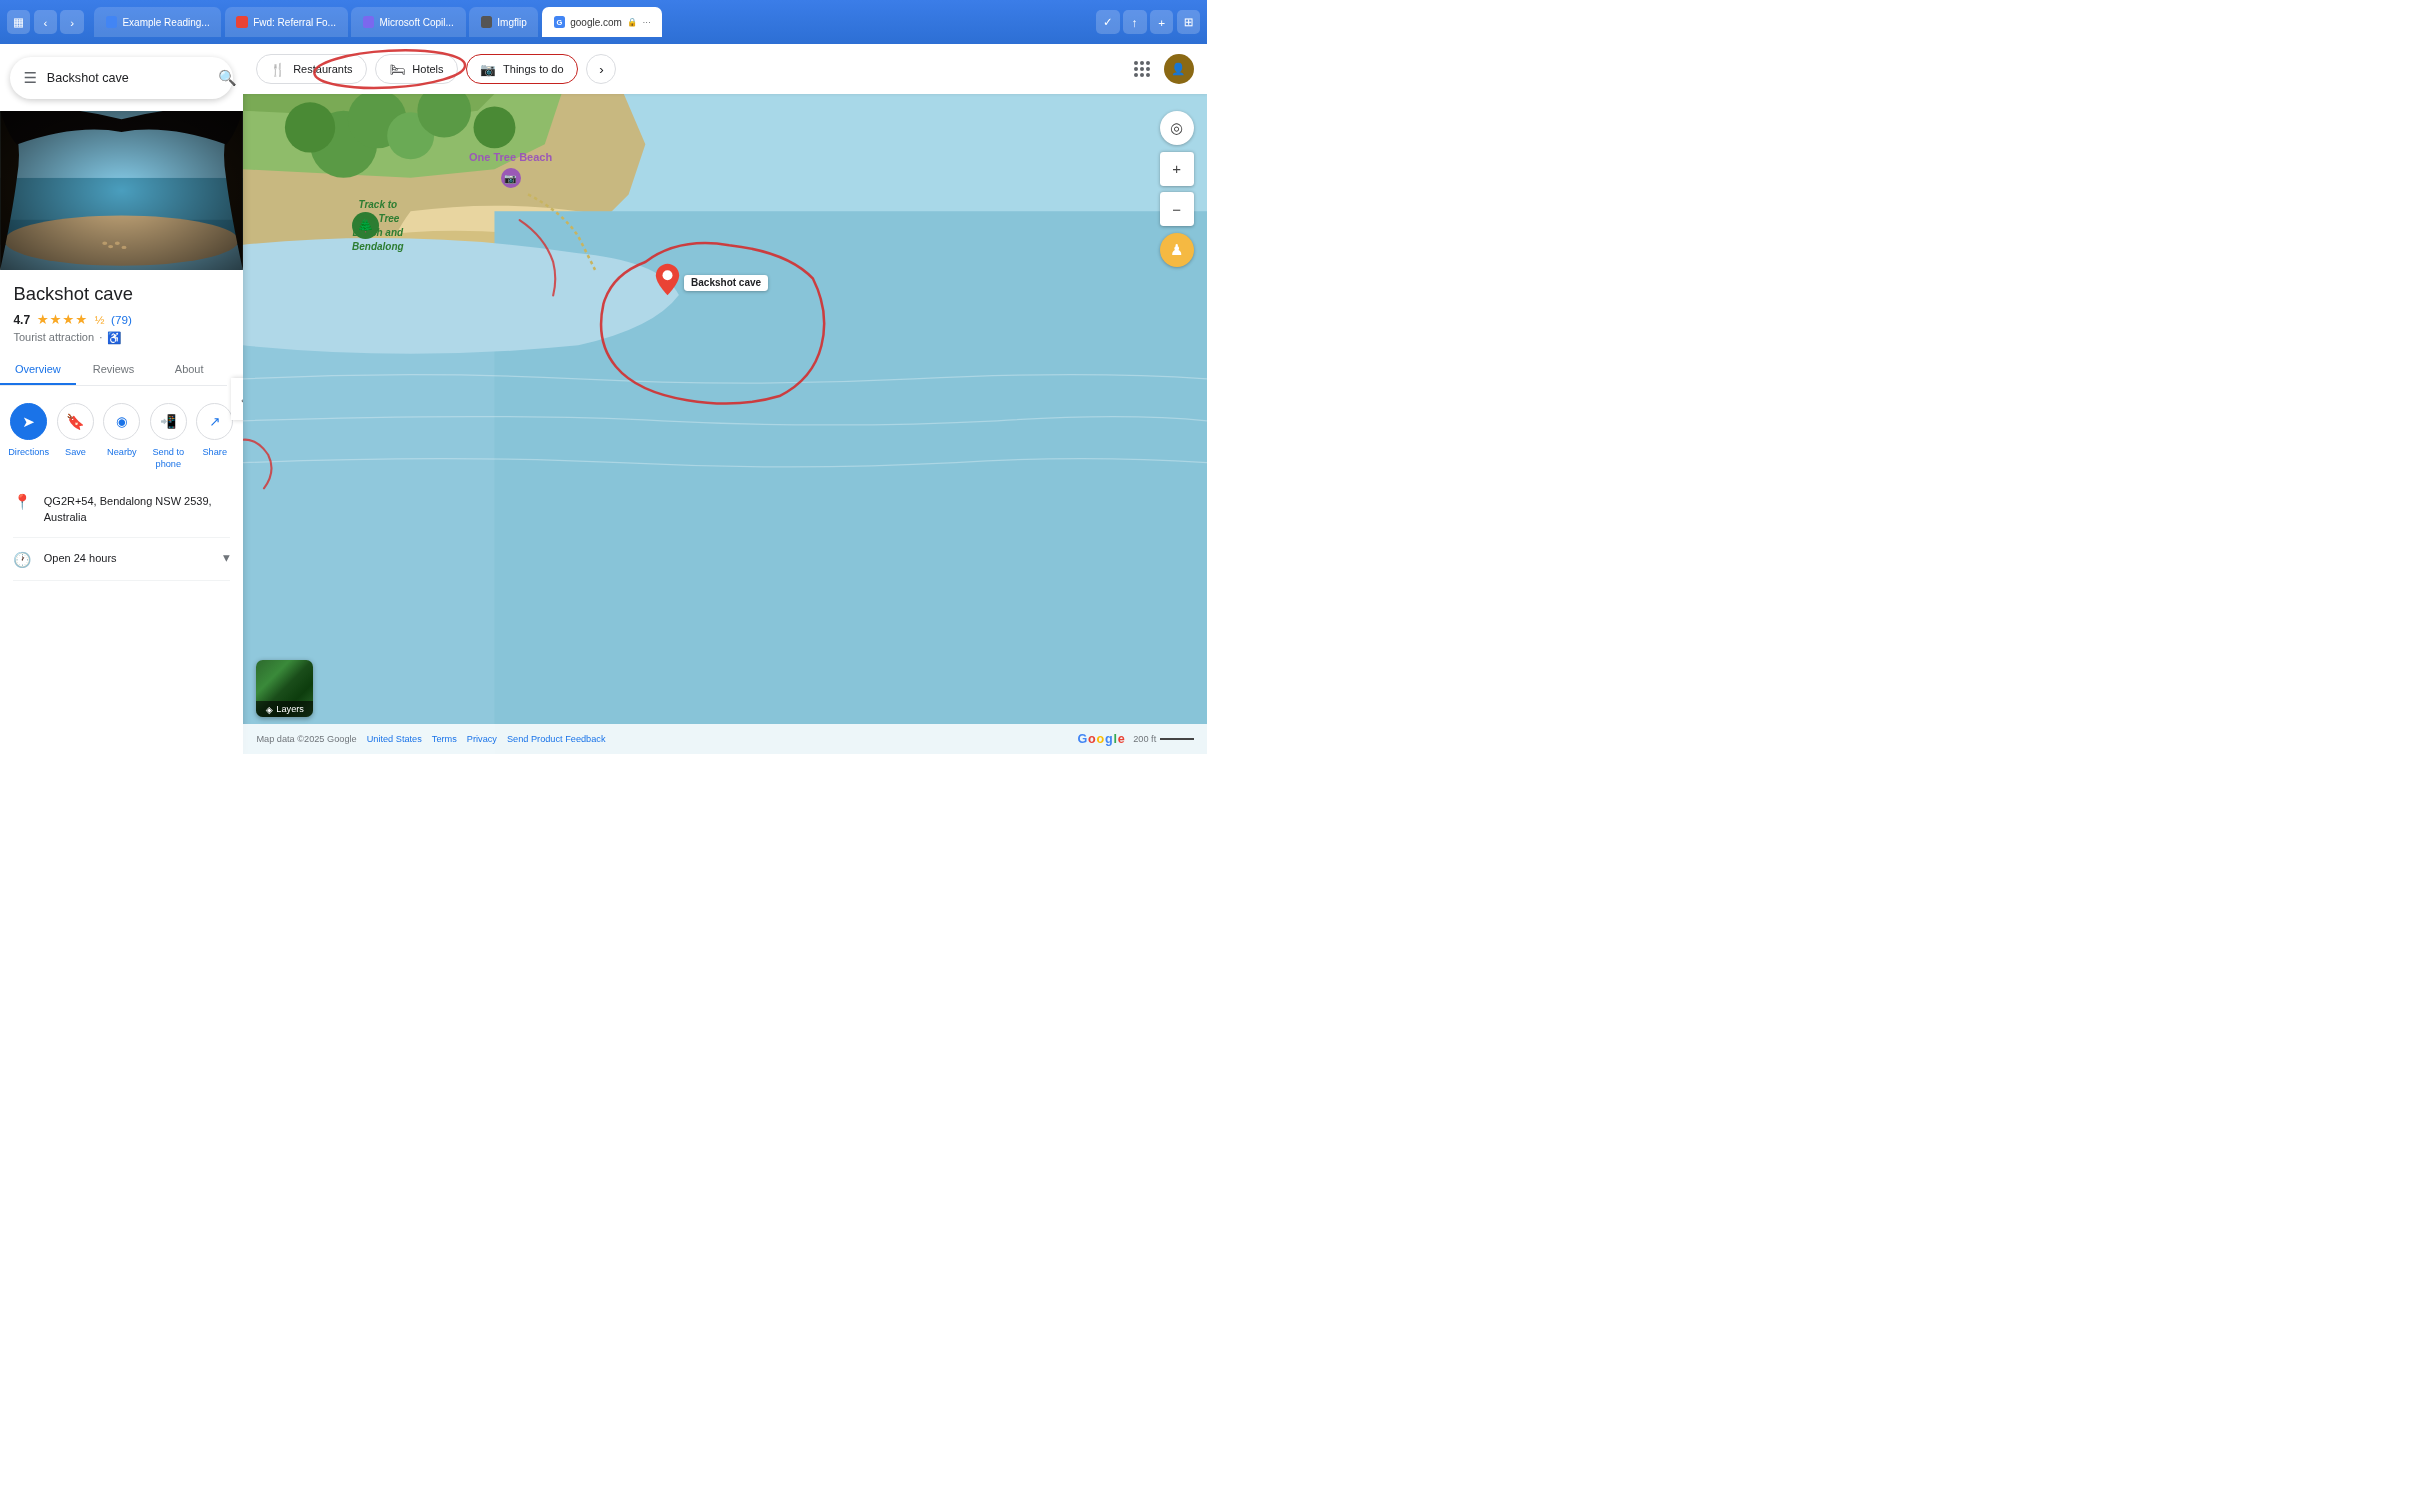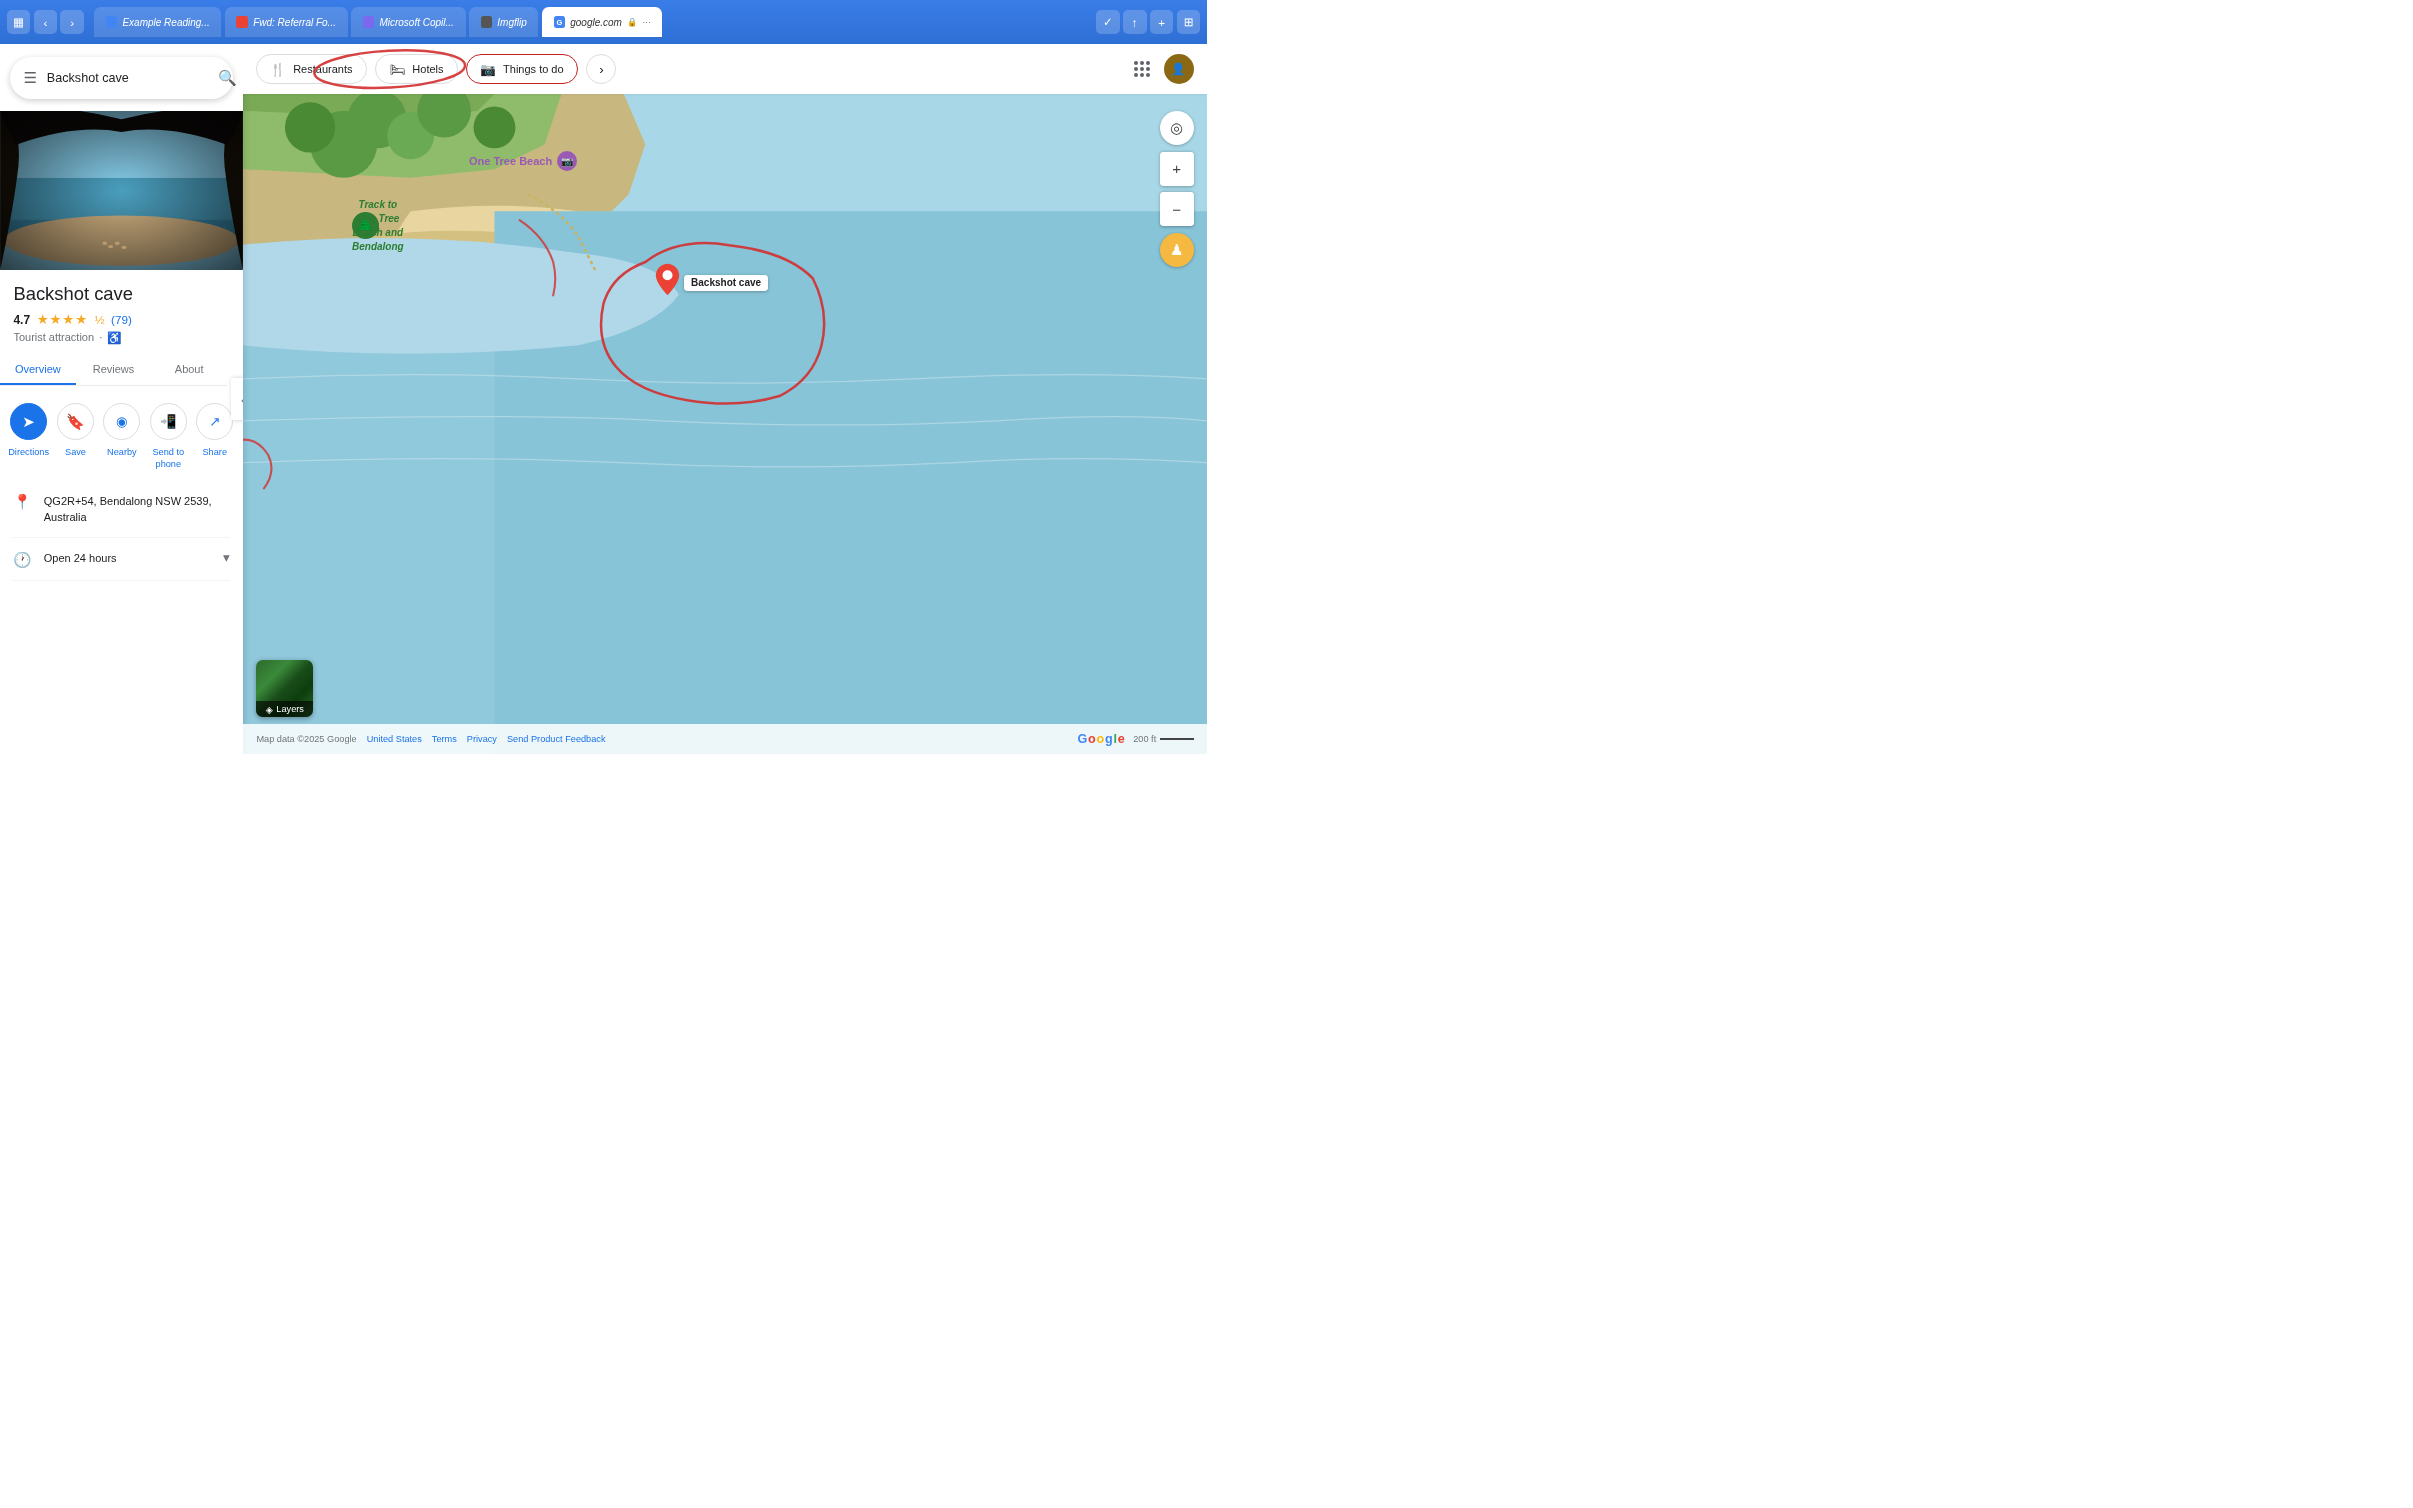--- a/index.html
+++ b/index.html
@@ -51,21 +51,21 @@
     .tab.active {
       background: #fff;
       color: #333;
     }
     .tab-favicon {
       width: 11.7px; height: 11.7px;
       border-radius: 1.7px;
       flex-shrink: 0;
       display: flex; align-items: center; justify-content: center;
     }
-    .tab-text { overflow: hidden; text-overflow: ellipsis; font-style: italic; }
+    .tab-text { overflow: hidden; text-overflow: ellipsis; }
     .tab-actions {
       display: flex;
       align-items: center;
       gap: 3.4px;
       margin-left: auto;
     }
     .tab-action-btn {
       width: 23.5px; height: 23.5px;
       border-radius: 5px;
       border: none;
@@ -717,21 +717,21 @@
       <circle cx="240" cy="80" r="32" fill="#5a9a45"></circle>
       <circle cx="300" cy="100" r="25" fill="#4a8a35"></circle>
 
       <path d="M340,180 Q380,200 400,230 Q410,250 420,270" stroke="#c8b460" stroke-width="3" fill="none" stroke-dasharray="4,4"></path>
 
       <path d="M0,400 Q200,390 400,400 Q600,410 800,400 Q1000,390 1150,400" stroke="rgba(255,255,255,0.3)" stroke-width="1.5" fill="none"></path>
       <path d="M0,450 Q300,440 500,450 Q700,460 900,450 Q1050,440 1150,450" stroke="rgba(255,255,255,0.3)" stroke-width="1.5" fill="none"></path>
       <path d="M0,500 Q250,490 450,500 Q650,510 850,500 Q1000,490 1150,500" stroke="rgba(255,255,255,0.3)" stroke-width="1.5" fill="none"></path>
     </svg>
 
-    <div class="beach-label" style="top: 107px; left: 226px;">
+    <div class="beach-label" style="top: 107px; left: 226px; flex-direction: column;">
       <span>One Tree Beach</span>
       <div class="beach-photo-icon">📷</div>
     </div>
 
     <div style="position:absolute; top: 168px; left: 109px; display:flex; flex-direction:column; align-items:center; gap:3.4px; z-index:50;">
       <div style="display:flex; align-items:center; gap:5px;">
         <div class="track-icon">🌲</div>
         <div class="track-label">
           <em style="color:#2d7d32; font-size:10px; font-weight:600;font-style:italic;">Track to One Tree<br>Beach and Bendalong</em>
         </div>

